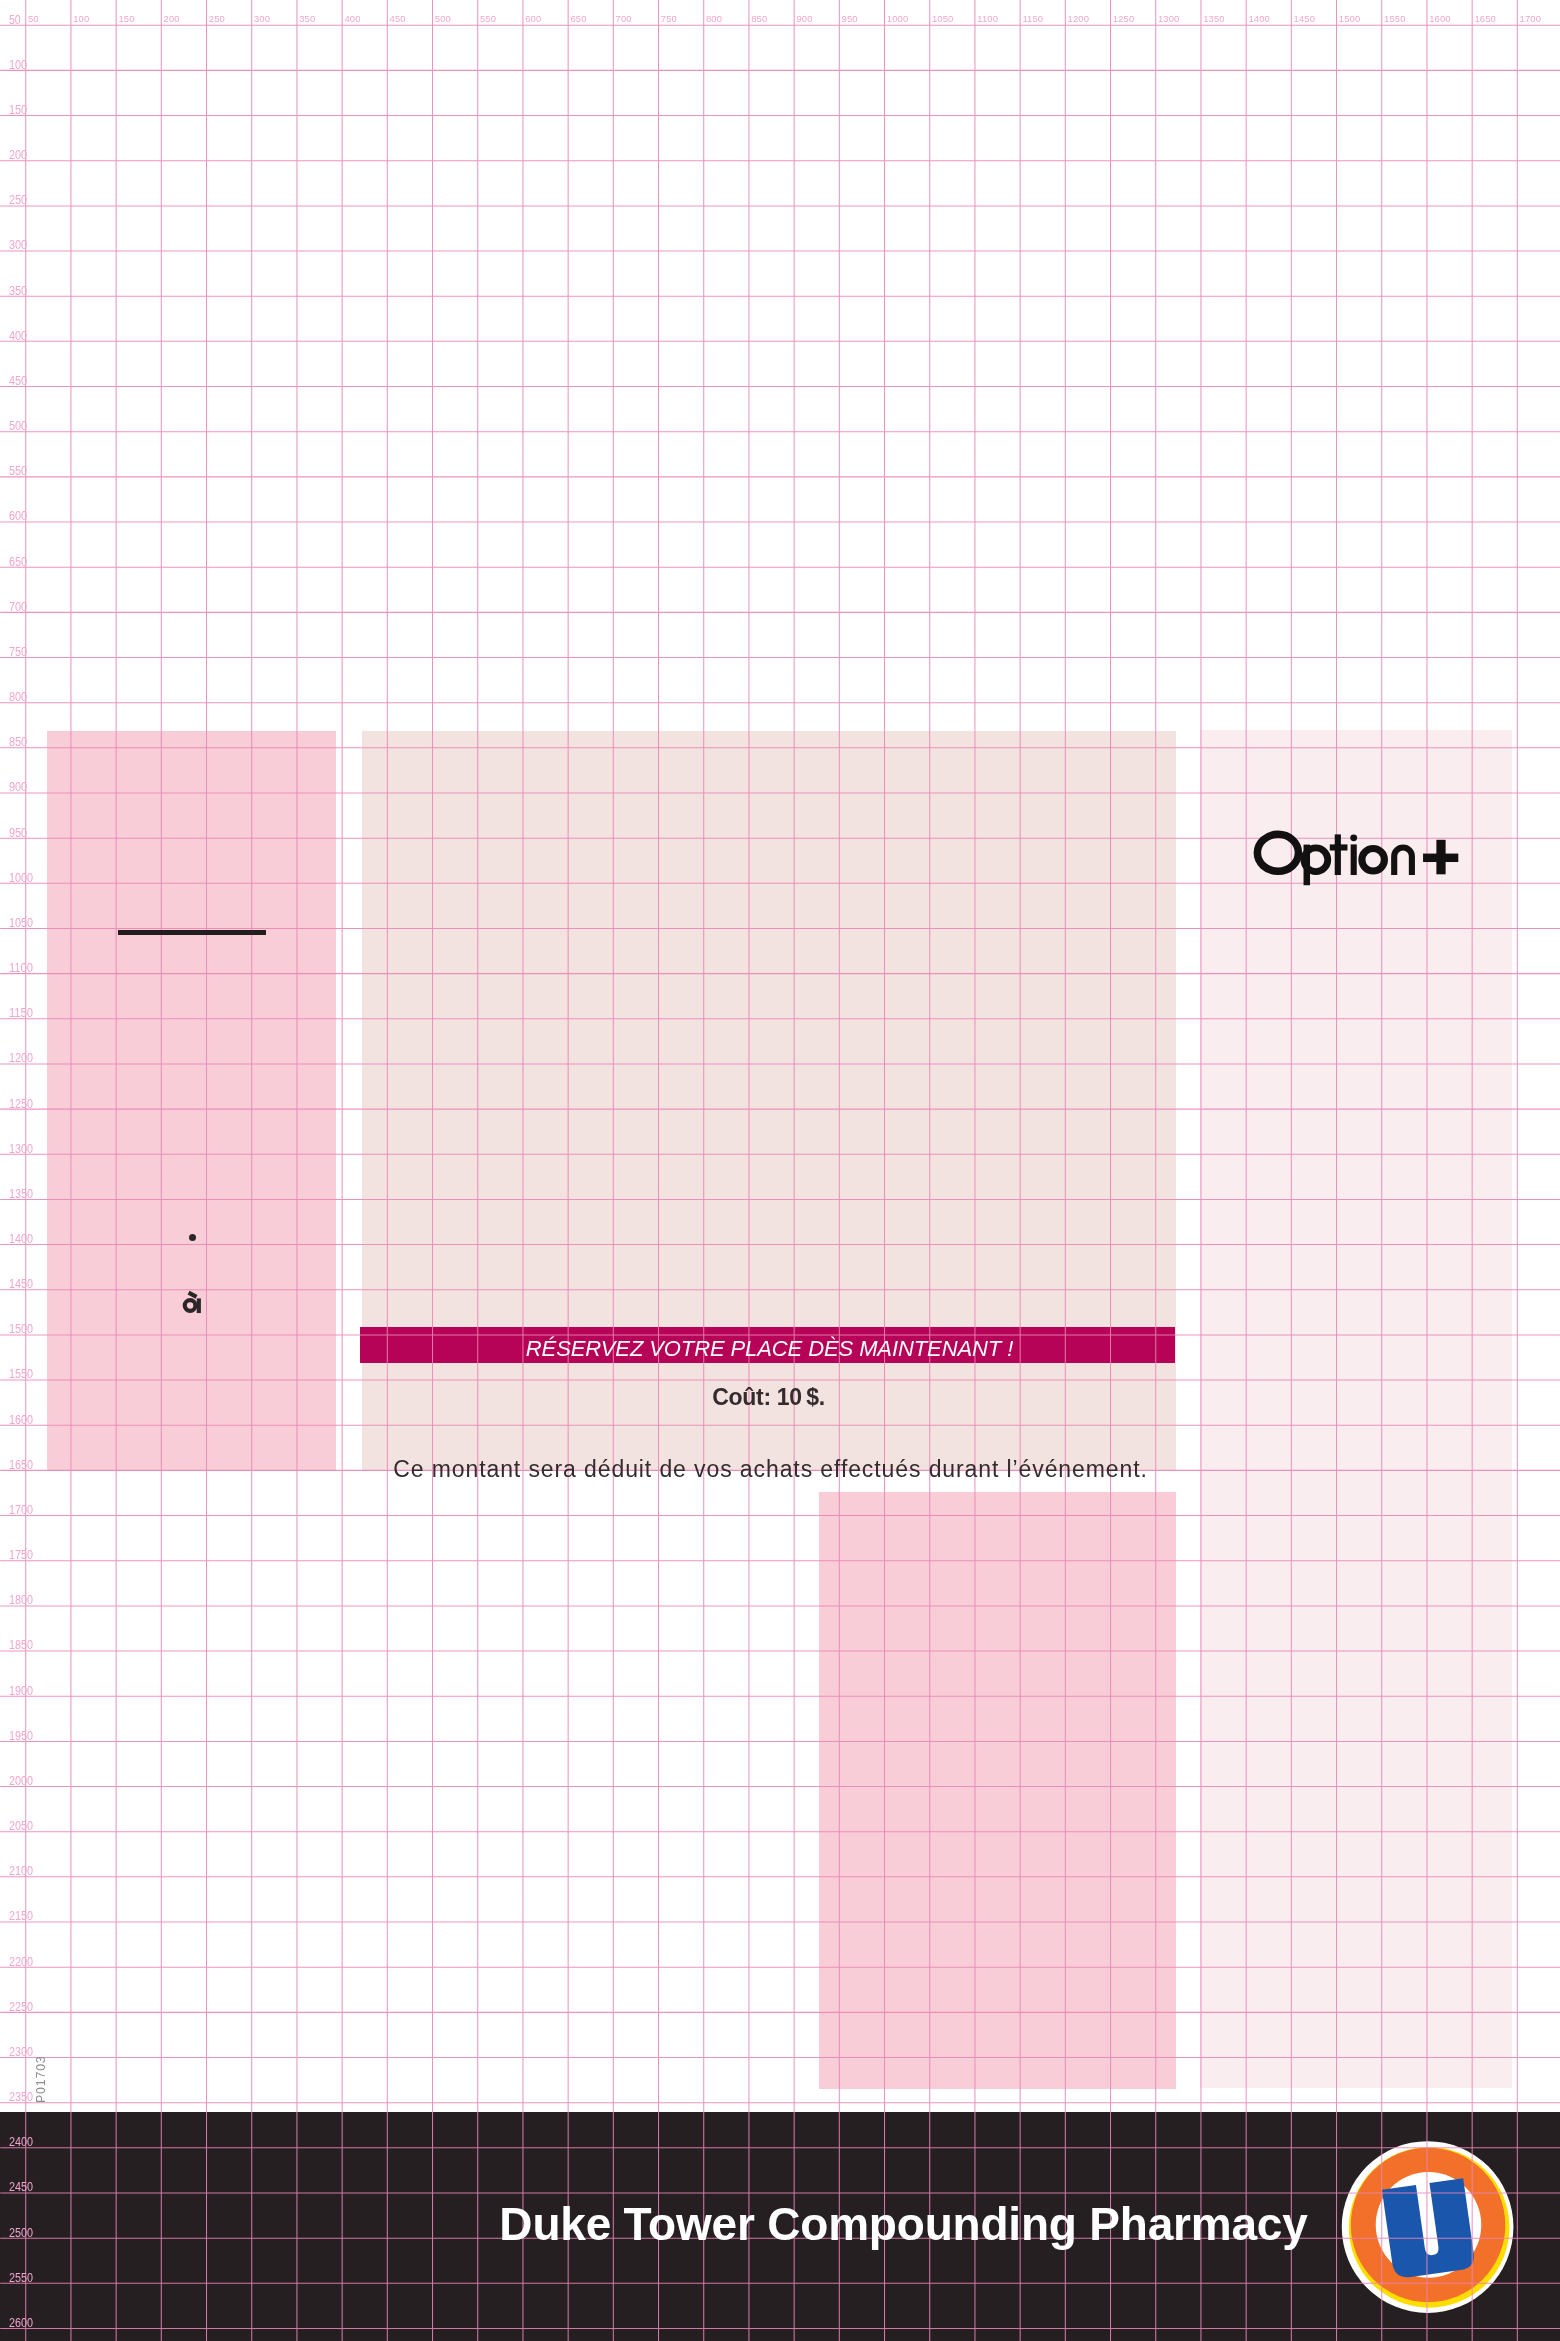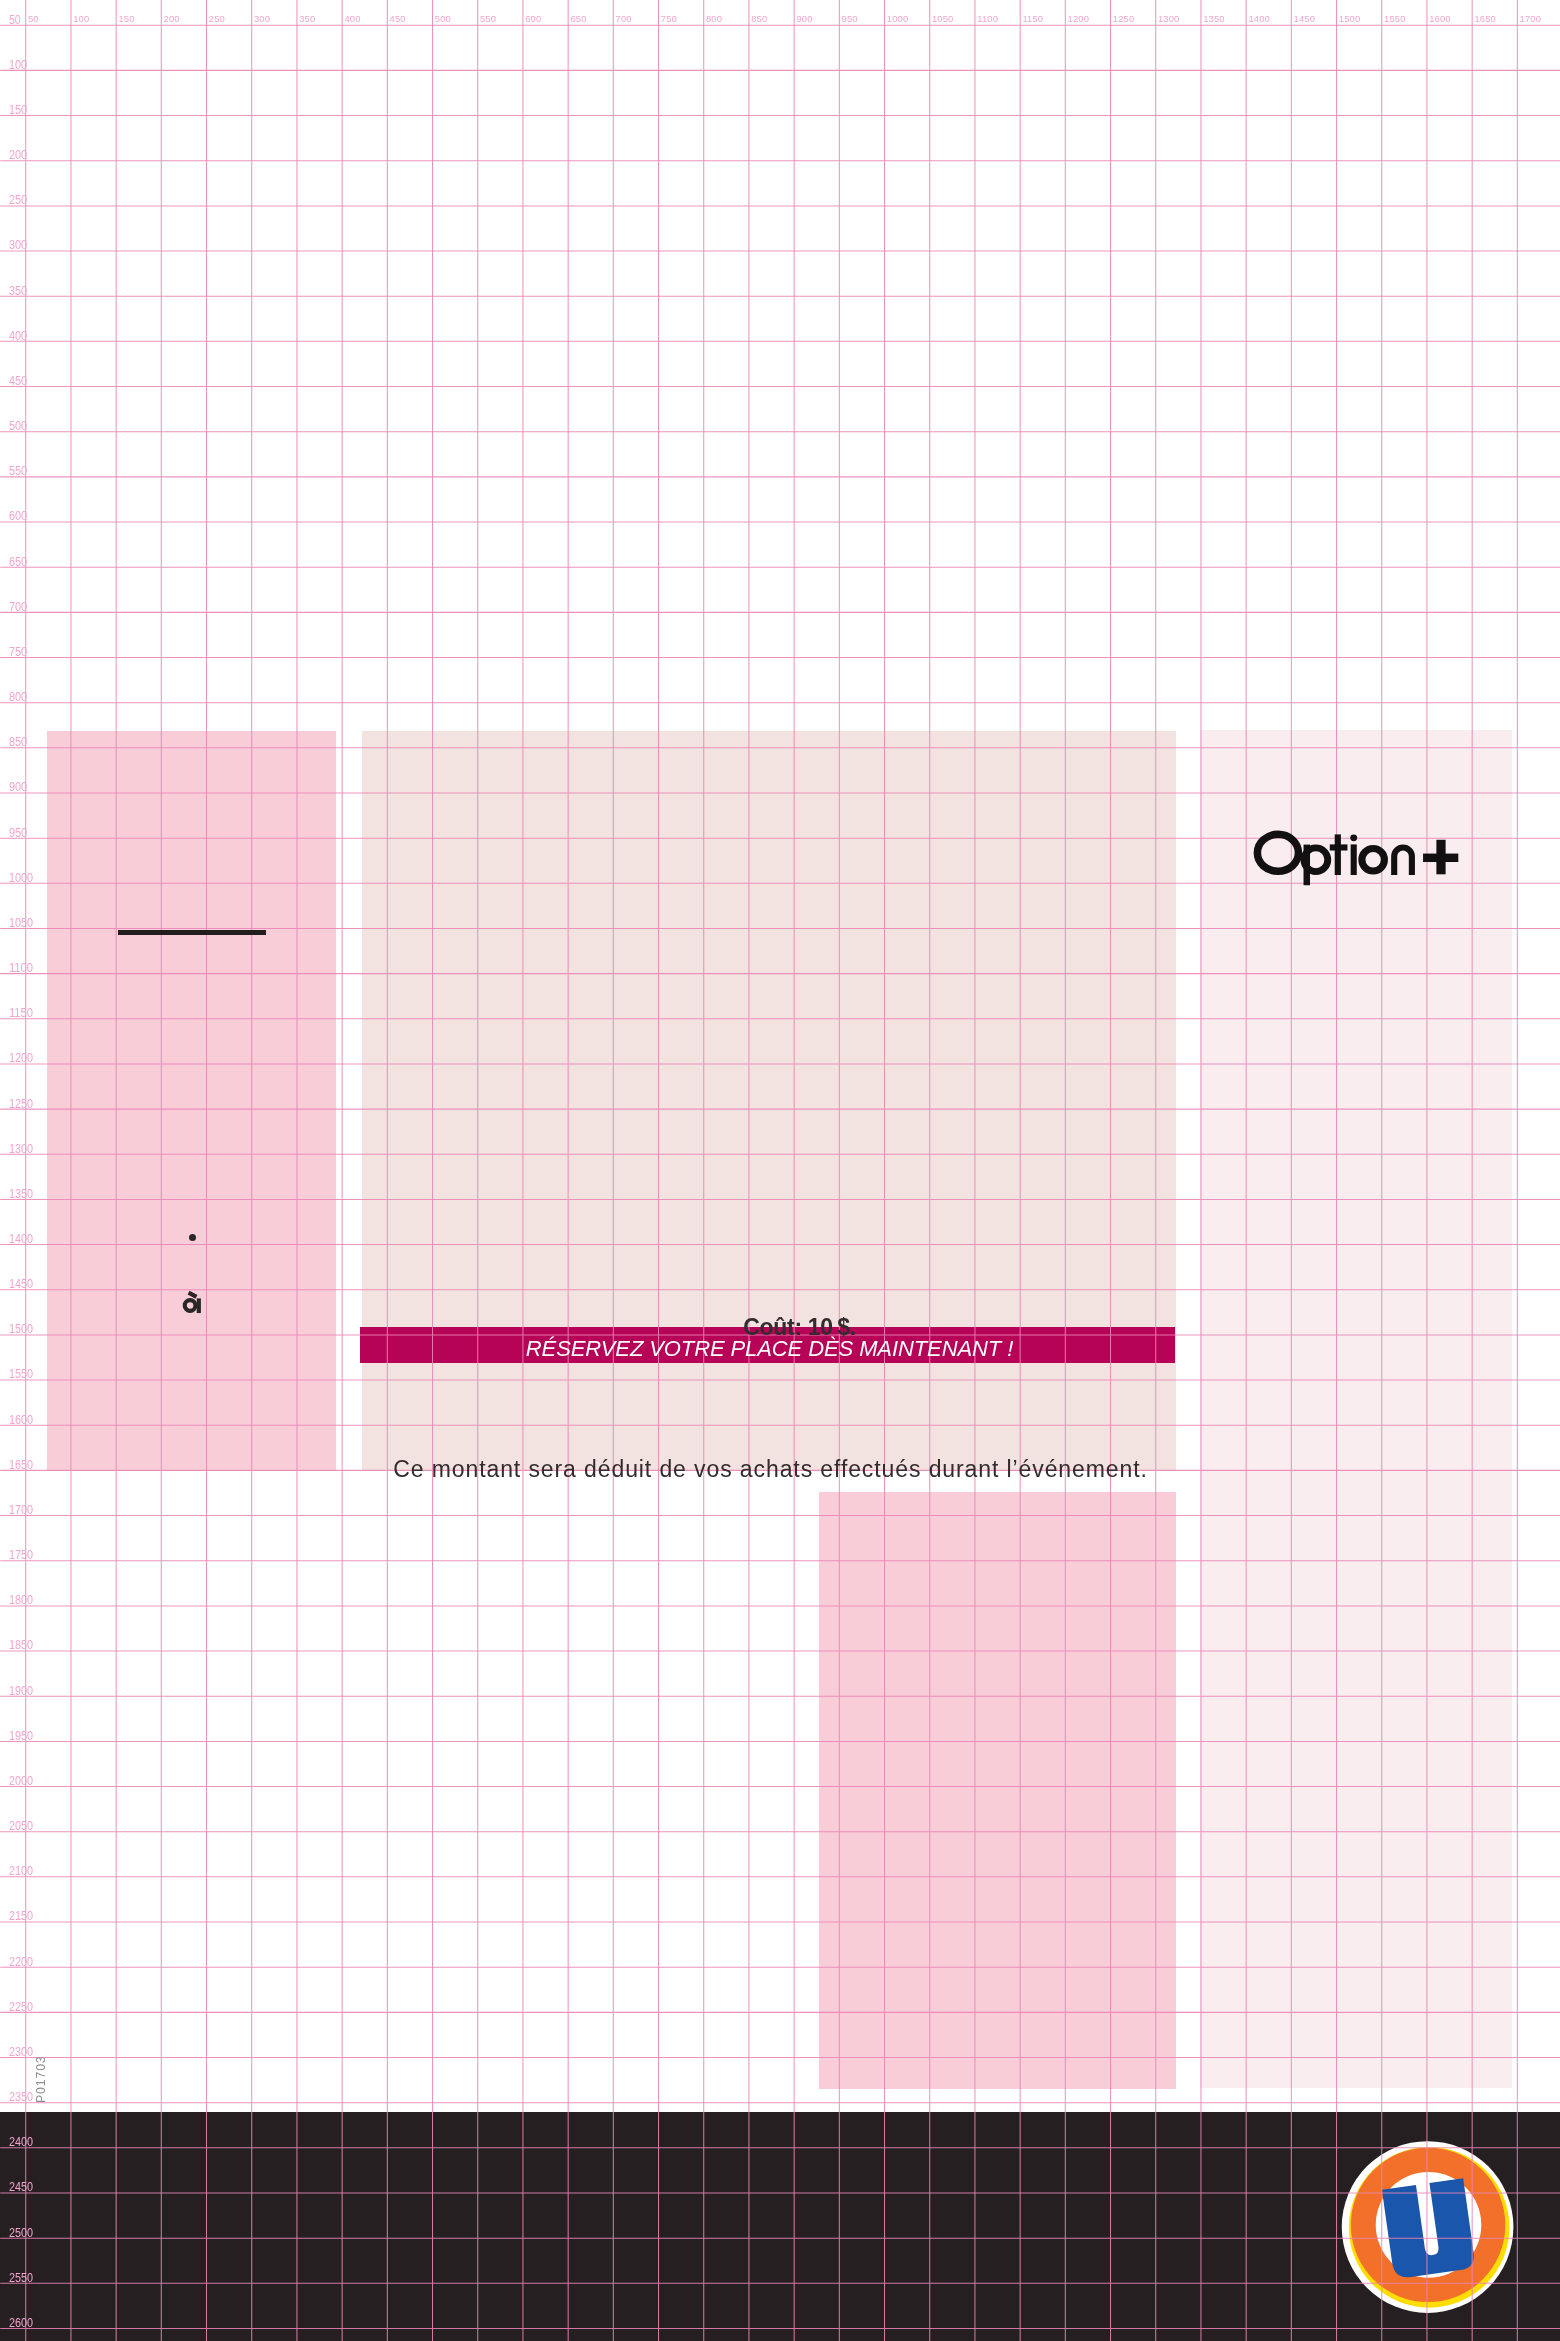--- a/index.html
+++ b/index.html
@@ -238,23 +238,25 @@
       <circle cx="2110.6" cy="1322.3" r="17.3" fill="none" stroke="#121011" stroke-width="11"></circle>
       <path d="M 2143.0 1345.8 L 2143.0 1317 A 13.6 13.6 0 0 1 2170.2 1317 L 2170.2 1345.8" fill="none" stroke="#121011" stroke-width="9.4"></path>
       <rect x="2207.9" y="1291.6" width="14.2" height="53.1" fill="#121011"></rect>
       <rect x="2187.4" y="1312.8" width="54.2" height="13" fill="#121011"></rect>
     </g>
   </svg>
 
   <div class="txt" style="left:119px;top:1338px;width:1301px;text-align:center;
        font-size:22px;letter-spacing:-0.1px;color:#ffffff;font-style:italic;">RÉSERVEZ VOTRE PLACE DÈS MAINTENANT&nbsp;!</div>
 
-  <div class="txt" style="left:118px;top:1316px;width:1301px;text-align:center;
-       font-size:23px;font-weight:bold;letter-spacing:-0.3px;color:#332b2e;padding-left:31px;">Coût: 10 $.</div>
+  <div class="txt" style="left:118px;top:1386px;width:1301px;text-align:center;
+       font-size:23px;font-weight:bold;letter-spacing:-0.3px;color:#332b2e;">Coût: 10 $.</div>
 
   <div class="txt" style="left:120px;top:1458px;width:1301px;text-align:center;
        font-size:23px;letter-spacing:0.9px;color:#332b2e;">Ce montant sera déduit de vos achats effectués durant l’événement.</div>
 
+  <div class="txt" style="left:253px;top:2201px;width:1301px;text-align:center;
+       font-size:46px;font-weight:bold;letter-spacing:-0.2px;color:#ffffff;">Duke Tower Compounding Pharmacy</div>
 
   <div class="txt" style="left:12.4px;top:2073px;width:58px;font-size:12.4px;color:#8e8e91;
        text-align:center;transform:rotate(-90deg);transform-origin:29px 6.2px;letter-spacing:0.8px;">P01703</div>
 </div>
 
 
 </body></html>

